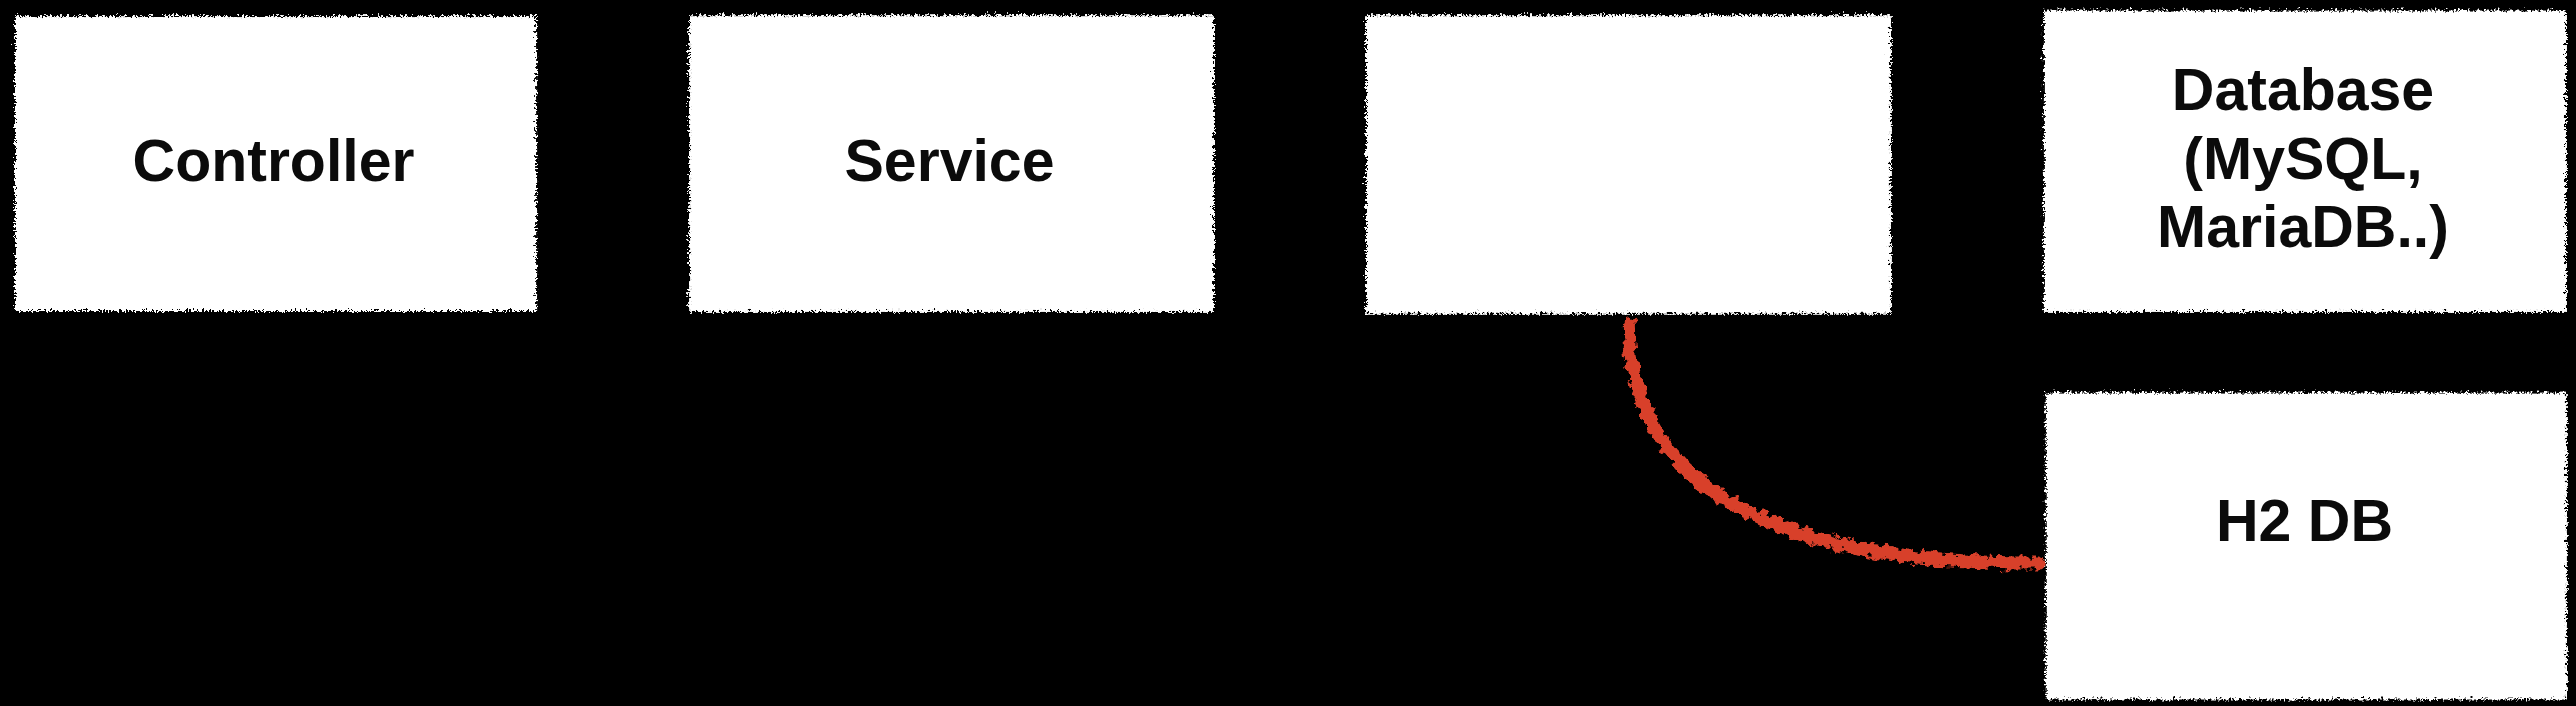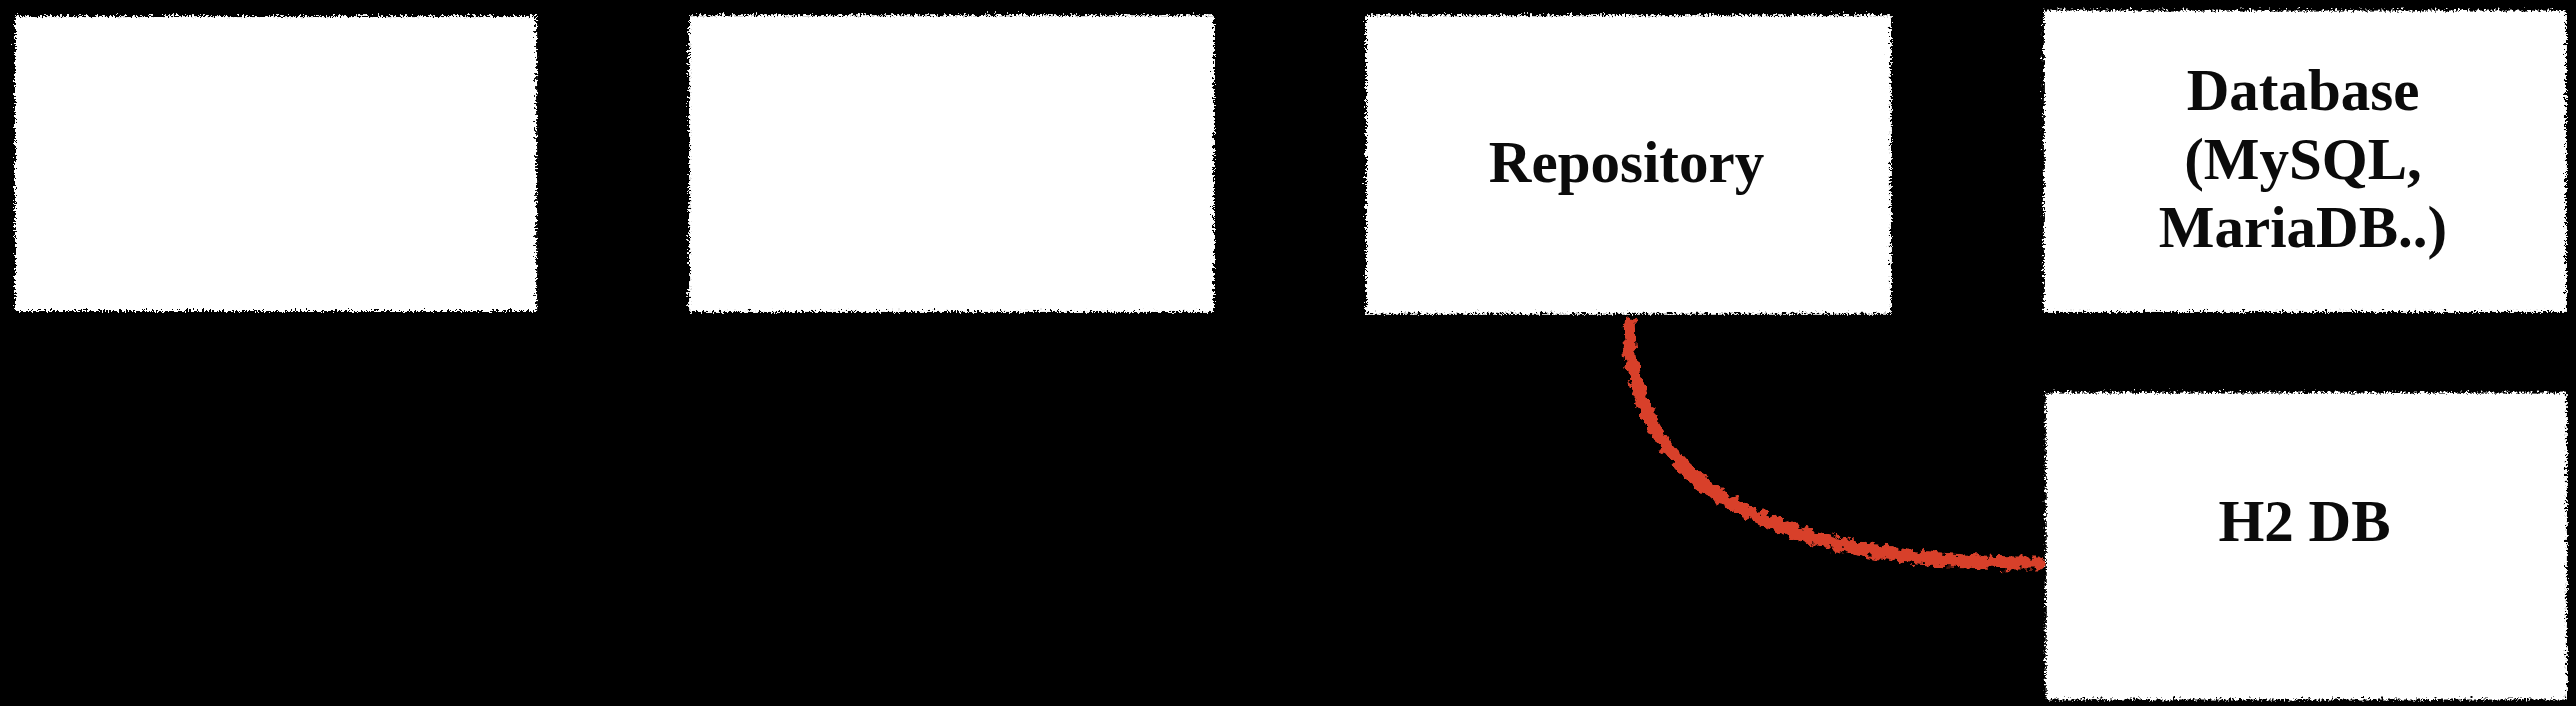--- a/index.html
+++ b/index.html
@@ -37,21 +37,20 @@
     align-items: center;
     justify-content: center;
     text-align: center;
     color: #0b0b0b;
     font-size: 59px;
     font-weight: bold;
     line-height: 1.16;
     white-space: pre-line;
     letter-spacing: 0px;
     pointer-events: none;
-    font-family: Liberation Serif, serif;
   }
   
   .label-controller { left: 13px;   top: 14px;  width: 521px; height: 295px; }
   .label-service    { left: 687px;  top: 13px;  width: 525px; height: 297px; }
   .label-repository { left: 1364px; top: 13px;  width: 525px; height: 299px; }
   .label-database   { left: 2042px; top: 8.3px;   width: 522px; height: 301px; }
   .label-h2db       { left: 2044px; top: 368px; width: 521px; height: 307px; }
 </style>
 </head>
 <body>
@@ -74,23 +73,24 @@
       <rect class="node-rect" x="14" y="15" width="562" height="318"></rect>
       <rect class="node-rect" x="741" y="14" width="566" height="320"></rect>
       <rect class="node-rect" x="1471" y="14" width="566" height="322"></rect>
       <rect class="node-rect" x="2202" y="9" width="563" height="325"></rect>
       <rect class="node-rect" x="2204" y="421" width="562" height="331"></rect>
     </g>
 
     <path class="connector" d="M 1757 349 Q 1757 607 2198 607" filter="url(#crayon-stroke)"></path>
   </svg>
 
+  <div class="label label-controller">Controller</div>
 
+  <div class="label label-service">Service</div>
 
-  <div class="label label-repository">Repository</div>
 
   <div class="label label-database">Database
 (MySQL,
 MariaDB..)</div>
 
   <div class="label label-h2db">H2 DB</div>
 
 </div>
 
 

